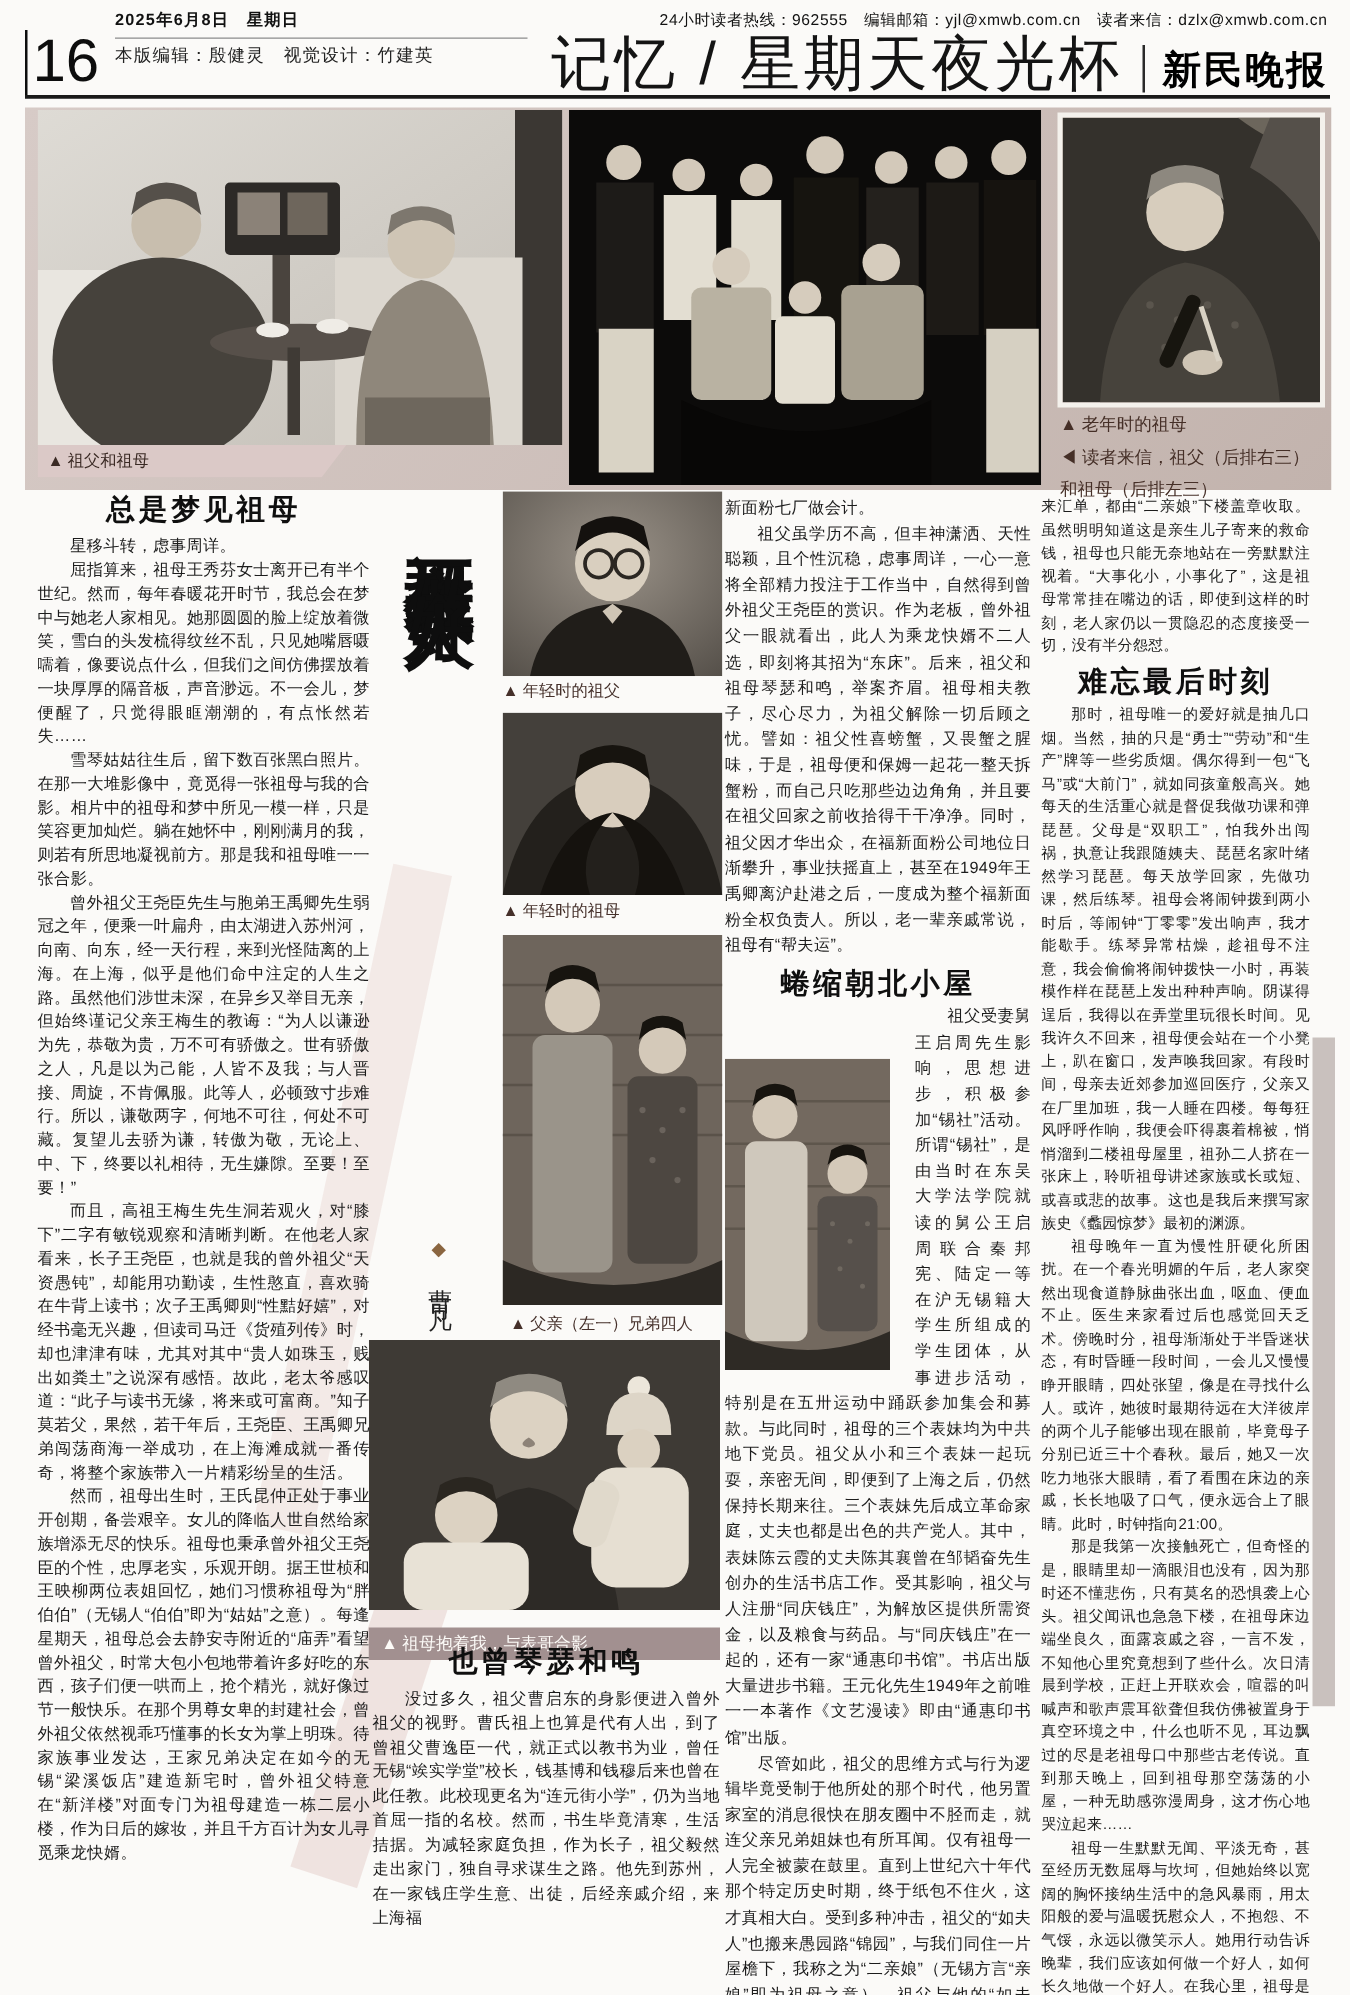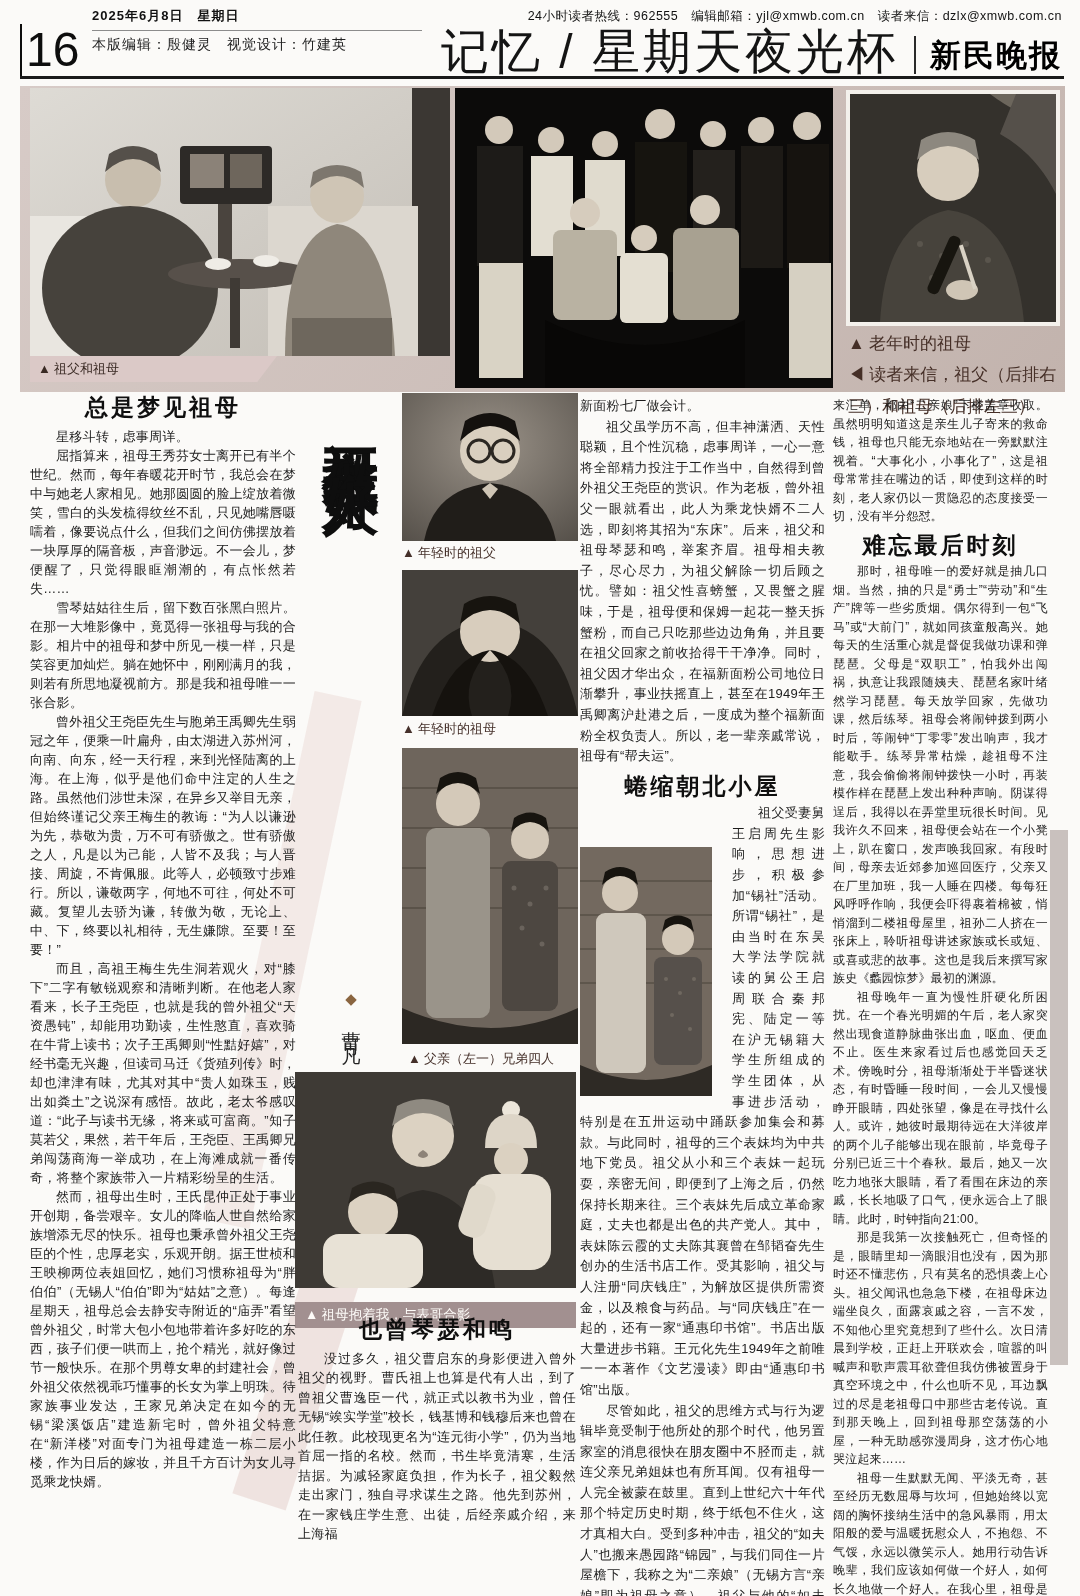--- a/index.html
+++ b/index.html
@@ -20,21 +20,21 @@
             letter-spacing:2px;line-height:1.15;padding-bottom:2px;}
   .head-rule{position:absolute;left:20px;right:16px;top:76px;height:3px;background:#1a1a1a;}
   
   .strip-bg{position:absolute;left:20px;top:86px;width:1045px;height:306px;
             background:linear-gradient(130deg,#d7cbc7 0%,#cdbfba 55%,#c2b3ad 100%);}
   .photo{position:absolute;overflow:hidden;}
   .photo svg{display:block;}
   .cap-band{position:absolute;font-family:"Liberation Serif",serif;font-size:13px;color:#3a2a24;
             background:#dbc9c7;padding:4px 14px 4px 8px;
             clip-path:polygon(0 0,100% 0,92% 100%,0 100%);white-space:nowrap;}
-  .cap-right{position:absolute;font-family:"Liberation Serif",serif;font-size:17px;color:#452f27;
+  .cap-right{position:absolute;font-family:"Liberation Serif",serif;font-size:14px;color:#452f27;
              line-height:1.85;width:212px;}
   .cap-small{position:absolute;font-family:"Liberation Serif",serif;font-size:13px;color:#45862f27;
              color:#45302a;white-space:nowrap;}
   .cap-photo4{position:absolute;font-family:"Liberation Serif",serif;font-size:13.5px;color:#fdfbf8;
               background:#a29090;padding:4px 10px;width:261px;}
   
   .ribbon{position:absolute;left:258px;top:690px;width:48px;height:540px;background:#ecdcd8;
           opacity:.55;transform:rotate(12deg);z-index:0;}
   .ribbon2{position:absolute;left:282px;top:1180px;width:56px;height:330px;background:#e7d4d0;
            opacity:.6;transform:rotate(18deg);z-index:0;}

